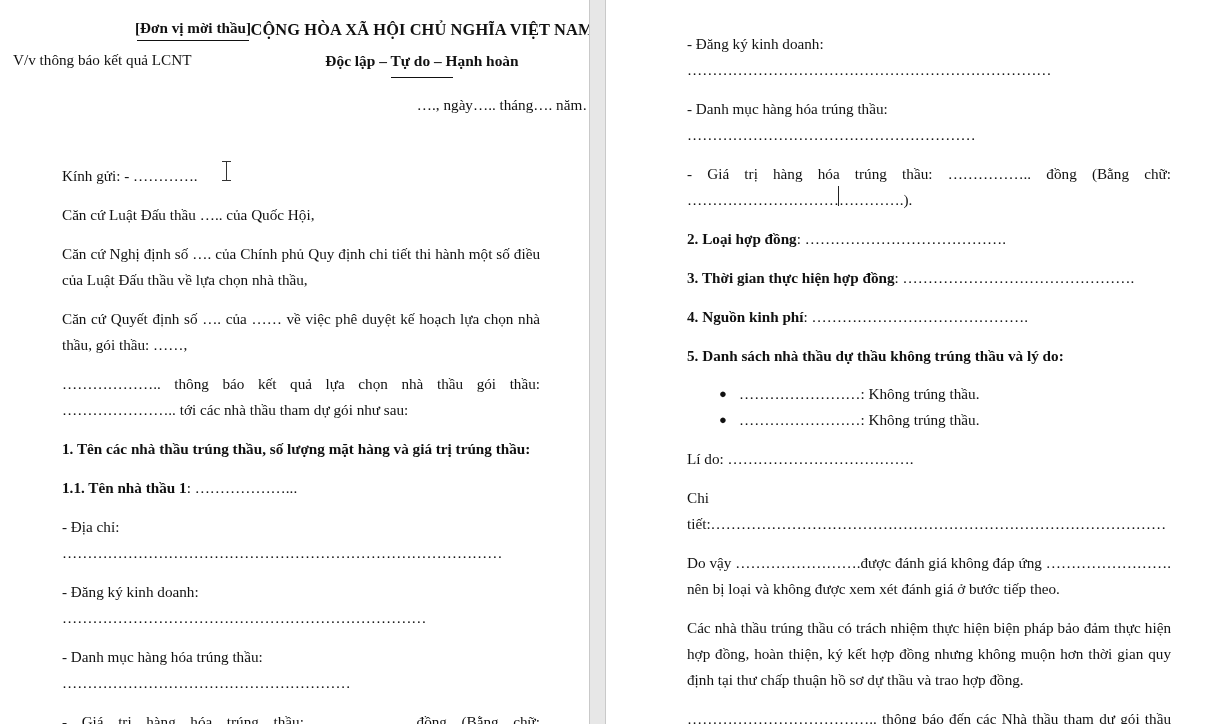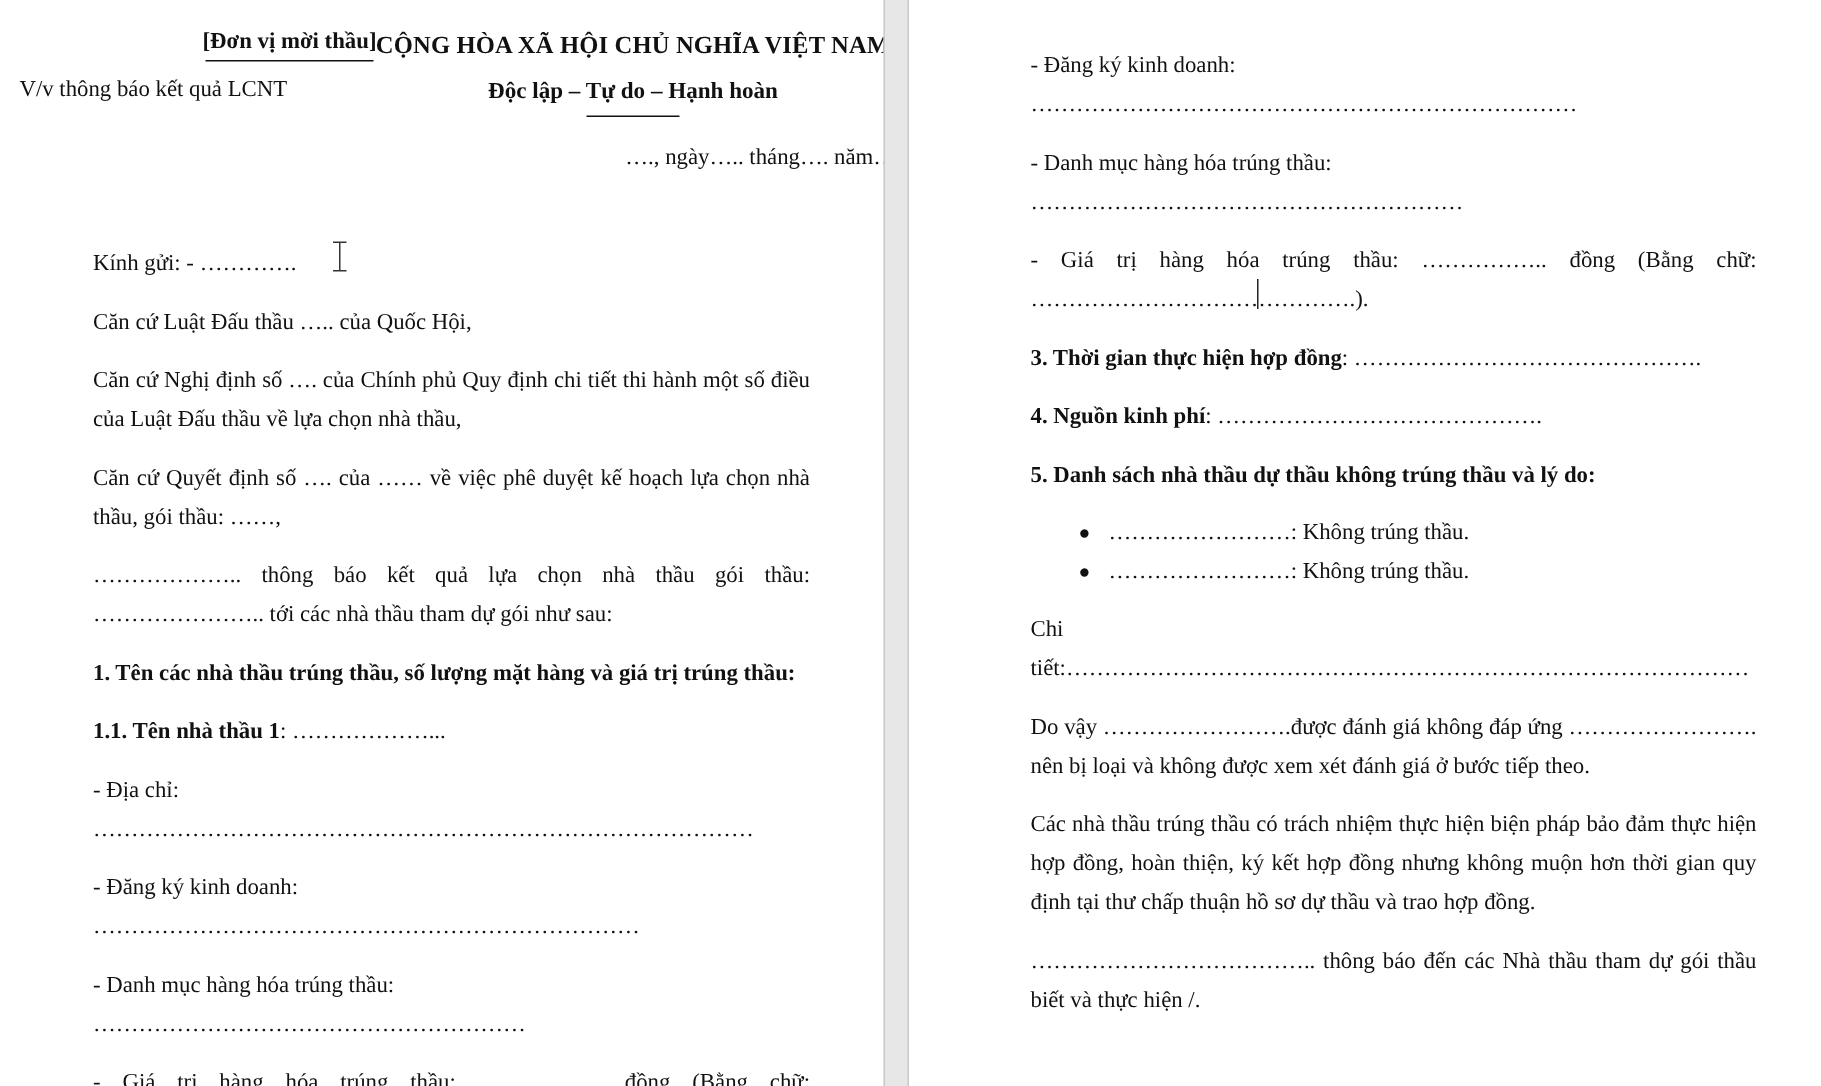--- a/index.html
+++ b/index.html
@@ -229,32 +229,34 @@
   <div class="page page-right">
     <div class="col col-right">
       <div class="body-right">
 
         <p class="blk">- Đăng ký kinh doanh: ………………………………………………………………</p>
 
         <p class="blk">- Danh mục hàng hóa trúng thầu: …………………………………………………</p>
 
         <p class="blk just">- Giá trị hàng hóa trúng thầu: …………….. đồng (Bằng chữ: …………………………………….).</p>
 
+        <p class="blk"><span class="bold">2. Loại hợp đồng</span><span>: ………………………………….</span></p>
 
         <p class="blk"><span class="bold">3. Thời gian thực hiện hợp đồng</span><span>: ……………………………………….</span></p>
 
         <p class="blk"><span class="bold">4. Nguồn kinh phí</span><span>: …………………………………….</span></p>
 
         <p class="blk bold">5. Danh sách nhà thầu dự thầu không trúng thầu và lý do:</p>
 
         <ul class="nolist">
           <li><span class="bullet">●</span><span>……………………: Không trúng thầu.</span></li>
           <li><span class="bullet">●</span><span>……………………: Không trúng thầu.</span></li>
         </ul>
 
+        <p class="blk">Lí do: ……………………………….</p>
 
         <p class="blk">Chi tiết:………………………………………………………………………………</p>
 
         <p class="blk just">Do vậy …………………….được đánh giá không đáp ứng ……………………. nên bị loại và không được xem xét đánh giá ở bước tiếp theo.</p>
 
         <p class="blk just">Các nhà thầu trúng thầu có trách nhiệm thực hiện biện pháp bảo đảm thực hiện hợp đồng, hoàn thiện, ký kết hợp đồng nhưng không muộn hơn thời gian quy định tại thư chấp thuận hồ sơ dự thầu và trao hợp đồng.</p>
 
         <p class="blk just">……………………………….. thông báo đến các Nhà thầu tham dự gói thầu biết và thực hiện /.</p>
 
       </div>

